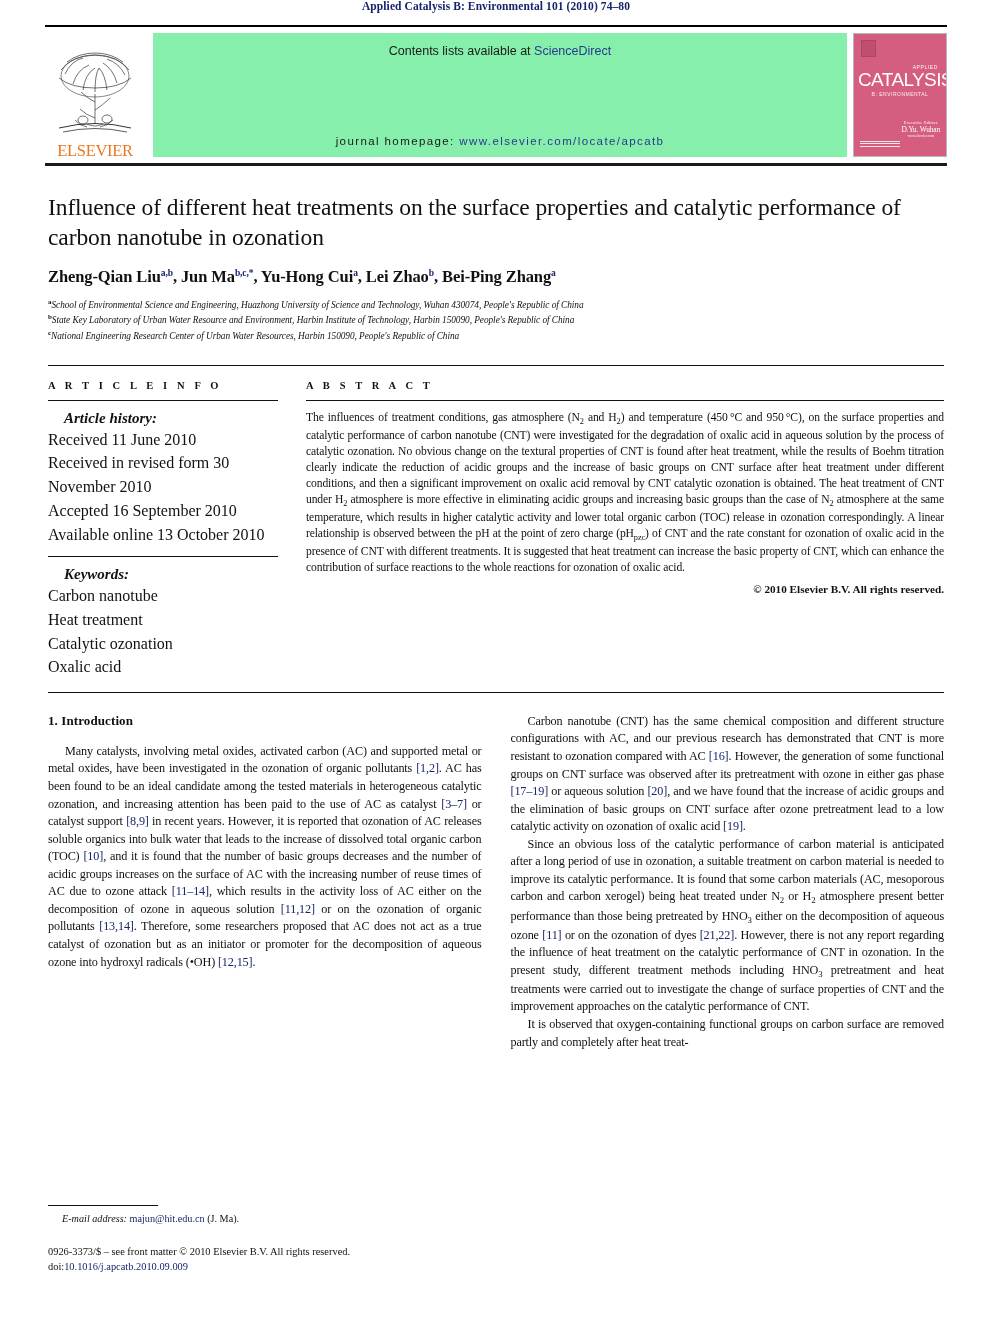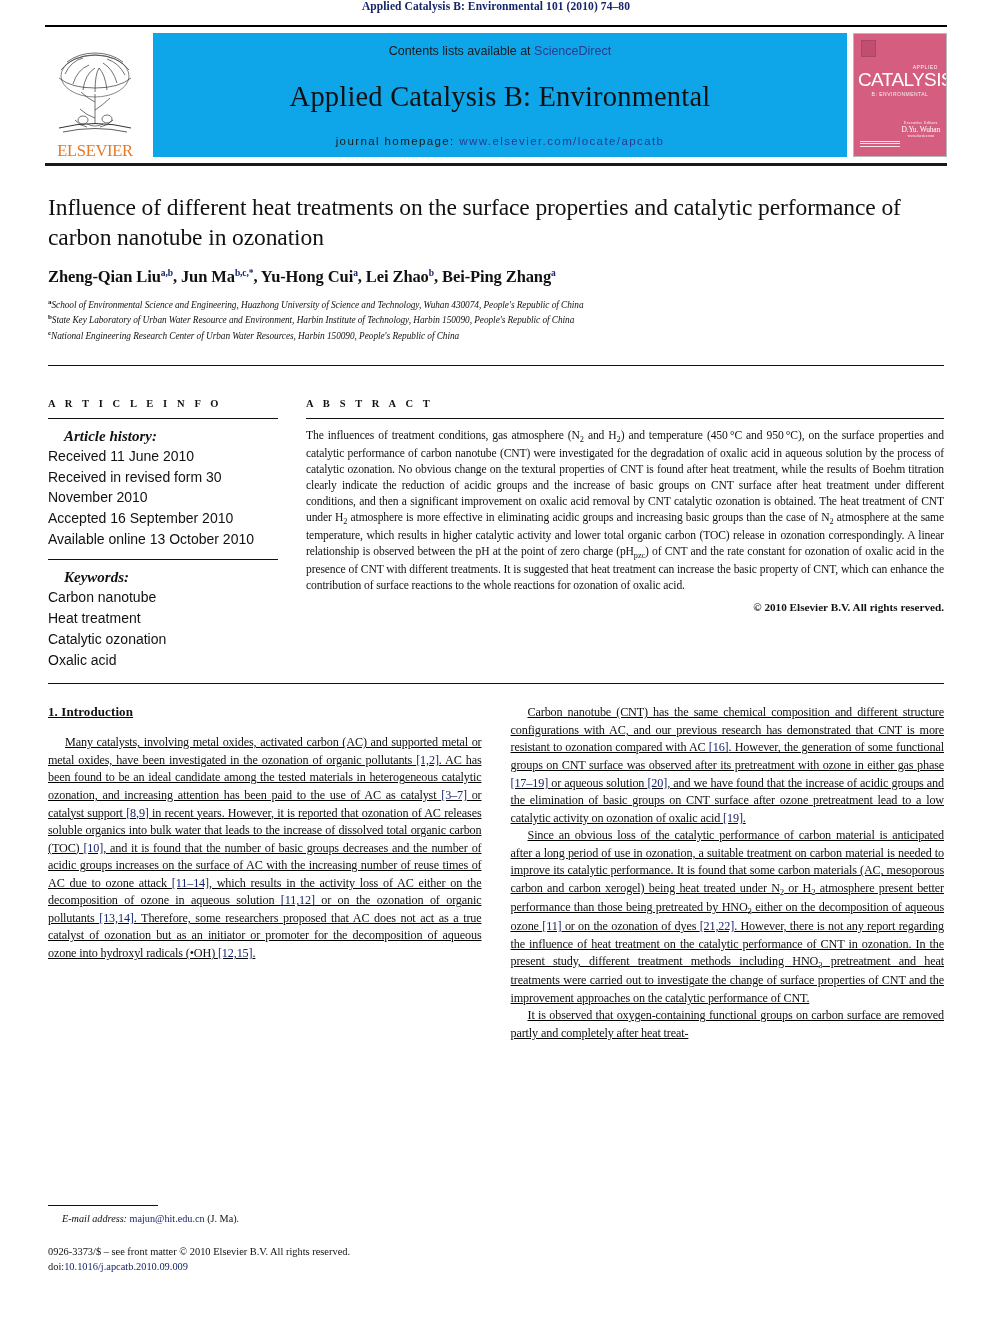--- a/index.html
+++ b/index.html
@@ -58,21 +58,21 @@
     font-family: "Liberation Serif", serif;
     font-size: 16.5px;
     letter-spacing: -0.3px;
     color: #e87722;
     font-weight: normal;
     line-height: 1;
     margin-top: 1px;
   }
   .banner {
     flex: 1 1 auto;
-    background: #0ea5e9;
+    background: #86efac;
     margin: 3px 6px 4px 8px;
     display: flex;
     flex-direction: column;
     align-items: center;
     justify-content: space-between;
     padding: 11px 0 10px 0;
     box-sizing: border-box;
   }
   .contents-line {
     font-family: "Liberation Sans", sans-serif;
@@ -203,21 +203,21 @@
   .affil sup {
     font-style: normal;
     font-weight: bold;
     font-size: 7px;
   }
 
   
   .info-abstract {
     margin: 22px 48px 0 48px;
     border-top: 1.6px solid #111;
-    padding-top: 32px;
+    padding-top: 14px;
     display: flex;
     gap: 28px;
   }
   .col-info {
     flex: 0 0 230px;
     width: 230px;
   }
   .col-abstract {
     flex: 1 1 auto;
   }
@@ -239,22 +239,22 @@
   .hist-head, .kw-head {
     font-family: "Liberation Serif", serif;
     font-style: italic;
     font-weight: bold;
     font-size: 15px;
     color: #111;
     margin-bottom: 1px;
     margin-left: 16px;
   }
   .hist-line, .kw-line {
-    font-family: Liberation Sans, sans-serif;
-    font-size: 14px;
+    font-family: Liberation Serif, serif;
+    font-size: 16px;
     line-height: 1.48;
     color: #111;
   }
   .abs-body {
     font-family: "Liberation Serif", serif;
     font-size: 11.6px;
     line-height: 1.385;
     text-align: justify;
     color: #111;
     letter-spacing: -0.12px;
@@ -271,21 +271,20 @@
     border-top: 1.6px solid #111;
     margin: 13px 48px 0 48px;
   }
 
   
   .body-cols {
     margin: 20px 48px 0 48px;
     display: flex;
     gap: 29px;
     position: relative;
-    text-decoration: underline;
   }
   .bcol {
     flex: 1 1 0;
     width: 0;
   }
   h2.sec-title {
     font-family: "Liberation Serif", serif;
     font-size: 13px;
     font-weight: bold;
     margin: 0 0 14px 0;
@@ -372,21 +371,20 @@
           <ellipse cx="54" cy="69" rx="5" ry="4"></ellipse>
         </g>
       </svg>
       <div class="elsevier-word">ELSEVIER</div>
     </div>
 
     <div class="banner">
       <div class="contents-line">
         <span>Contents lists available at </span><span class="sd">ScienceDirect</span>
       </div>
-      <div class="journal-title">Applied Catalysis B: Environmental</div>
       <div class="homepage-line">
         <span>journal homepage: </span><span class="url">www.elsevier.com/locate/apcatb</span>
       </div>
     </div>
 
     <div class="cover-thumb">
       <div class="cover-inner"></div>
       <div class="cover-topbar"></div>
       <div class="cover-main">
         <div class="cover-applied">APPLIED</div>

